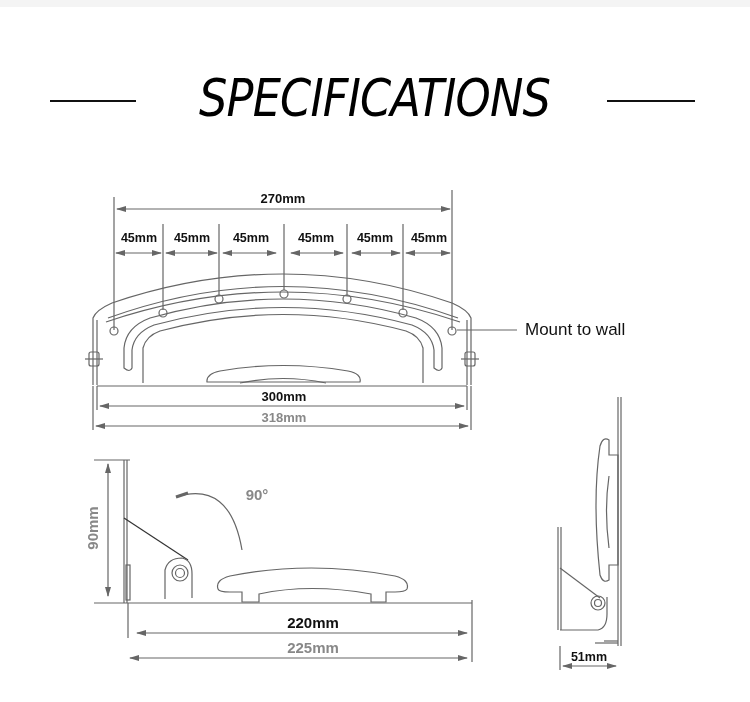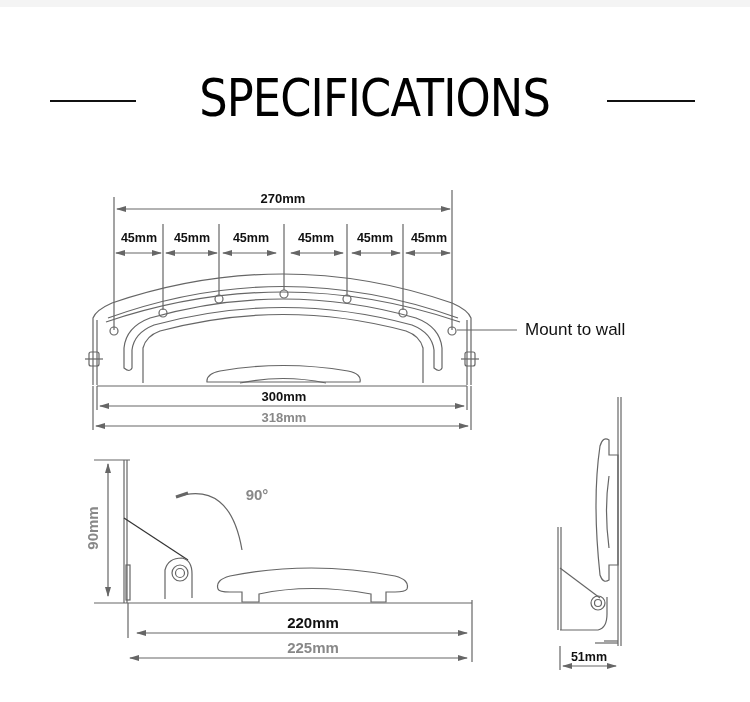--- a/index.html
+++ b/index.html
@@ -1,18 +1,18 @@
 <!DOCTYPE html>
 <html><head>
   <meta charset="utf-8">
   <style>
     html, body { margin: 0; padding: 0; background: #ffffff; }
     body { width: 750px; height: 702px; position: relative; overflow: hidden; font-family: "Liberation Sans", sans-serif; }
     .top-strip { position: absolute; left: 0; top: 0; width: 750px; height: 7px; background: #f4f4f4; }
-    .header { position: absolute; left: 0; top: 60px; width: 750px; height: 80px; }
+    .header { position: absolute; left: 0; top: 60px; width: 750px; height: 80px; font-style: italic; }
     .header .rule { position: absolute; top: 40px; height: 2px; background: #111; }
     .header .rule.left { left: 50px; width: 86px; }
     .header .rule.right { left: 607px; width: 88px; }
     .header .title { position: absolute; left: 0; width: 750px; top: 8px; text-align: center; font-family: "DejaVu Sans", sans-serif; font-size: 52px; letter-spacing: -1px; color: #000; transform: scaleX(0.86); transform-origin: 372px 0; }
     svg.drawing { position: absolute; left: 0; top: 0; }
     .lbl { font-family: "Liberation Sans", sans-serif; font-weight: bold; }
   </style>
 </head>
 <body>
 

